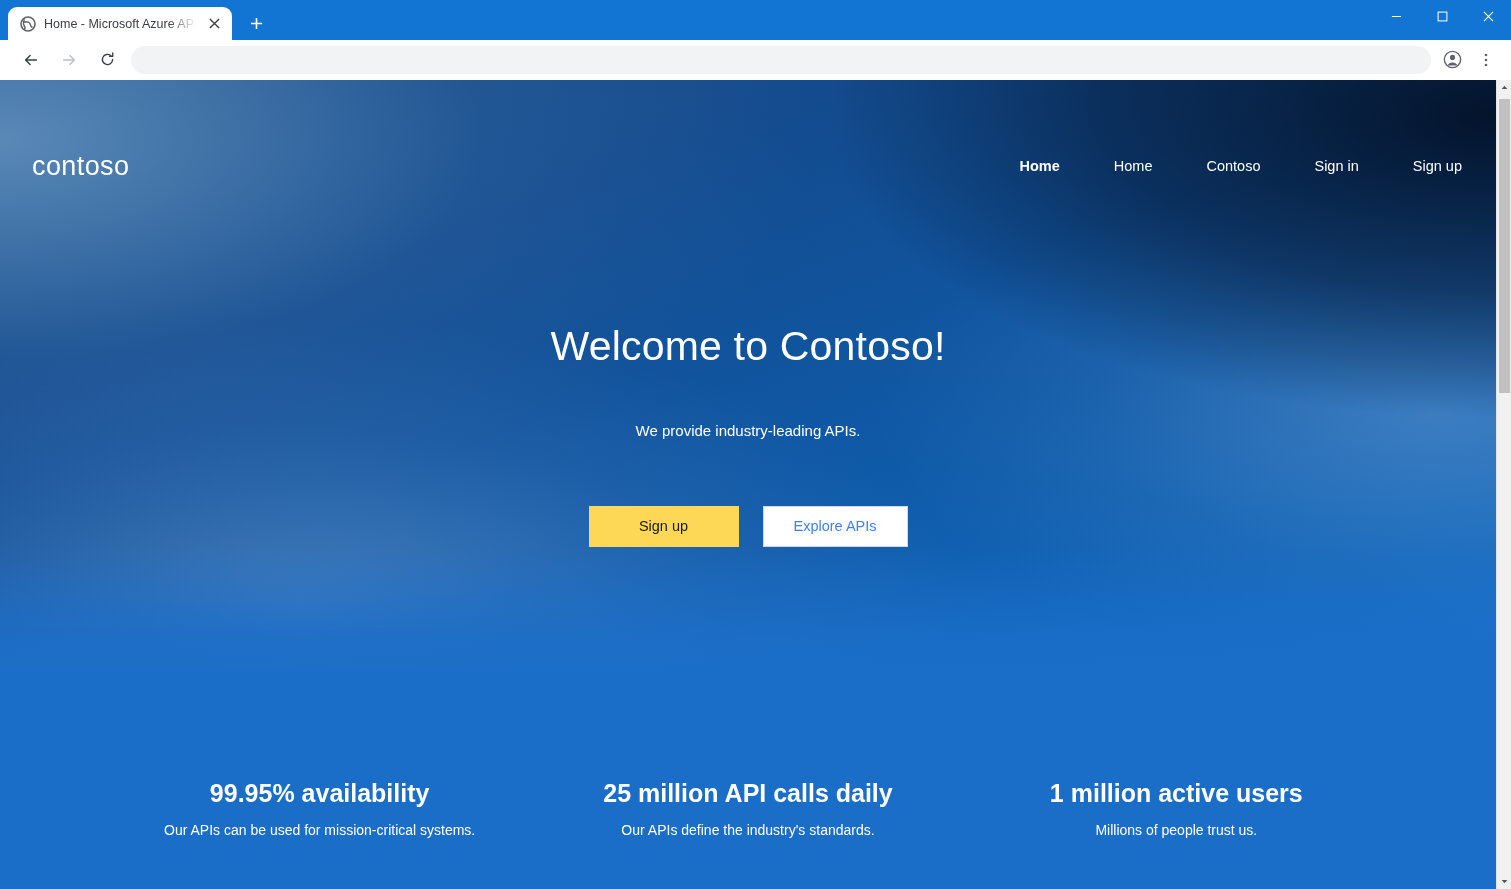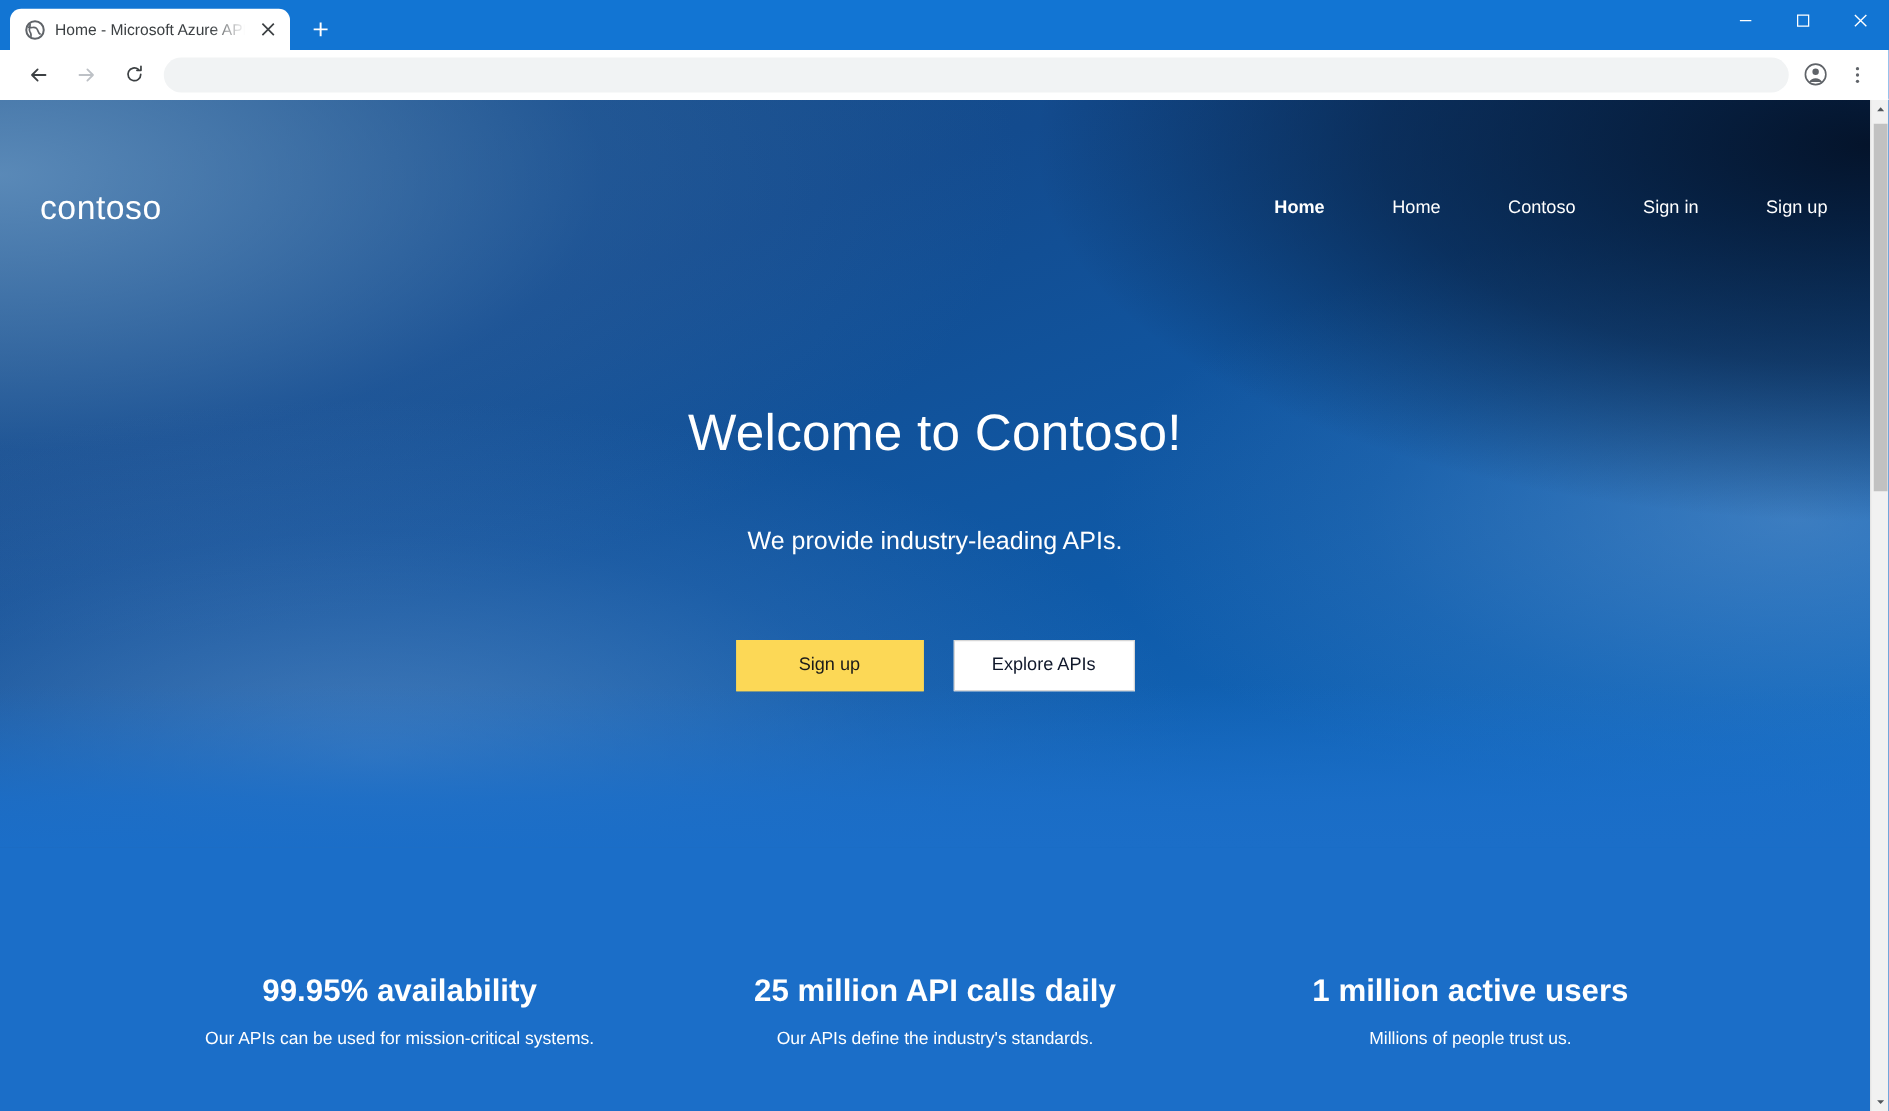--- a/index.html
+++ b/index.html
@@ -99,33 +99,33 @@
   .hero-body {
     position:absolute; left:0; right:0; top:0; height:598px;
     display:flex; flex-direction:column; align-items:center; justify-content:flex-start;
     padding-top:243px; z-index:4;gap:20px;
   }
   .hero-title {
     color:#ffffff; font-size:41px; font-weight:400; letter-spacing:0.2px;
     line-height:1.15; text-align:center;
   }
   .hero-sub {
-    color:#ffffff; font-size:20px; font-weight:400; margin-top:32px; text-align:left;
+    color:#ffffff; font-size:15px; font-weight:400; margin-top:32px; text-align:left;
   }
   .hero-actions { display:flex; gap:24px; margin-top:47px; }
   .btn {
     display:inline-flex; align-items:center; justify-content:center;
     font-size:14.5px; line-height:1; text-decoration:none; white-space:nowrap;
   }
   .btn-primary {
     background:#fcd856; color:#1a1a1a; min-width:150px; height:41px; padding:0 22px;
     border:1px solid #fcd856;
   }
   .btn-secondary {
-    background:#ffffff; color:#0f172a; min-width:145px; height:41px; padding:17px 22px;
+    background:#ffffff; color:#3b82f6; min-width:145px; height:41px; padding:17px 22px;
     border:1px solid #d7d7d7;
   }
 
   .stats {
     position:absolute; left:0; right:0; top:598px; bottom:0;
     background:#1b6ec8;
     display:flex; align-items:flex-start; justify-content:center;
     padding-top:100px;
   }
   .stats-inner { width:1285px; display:flex; }

